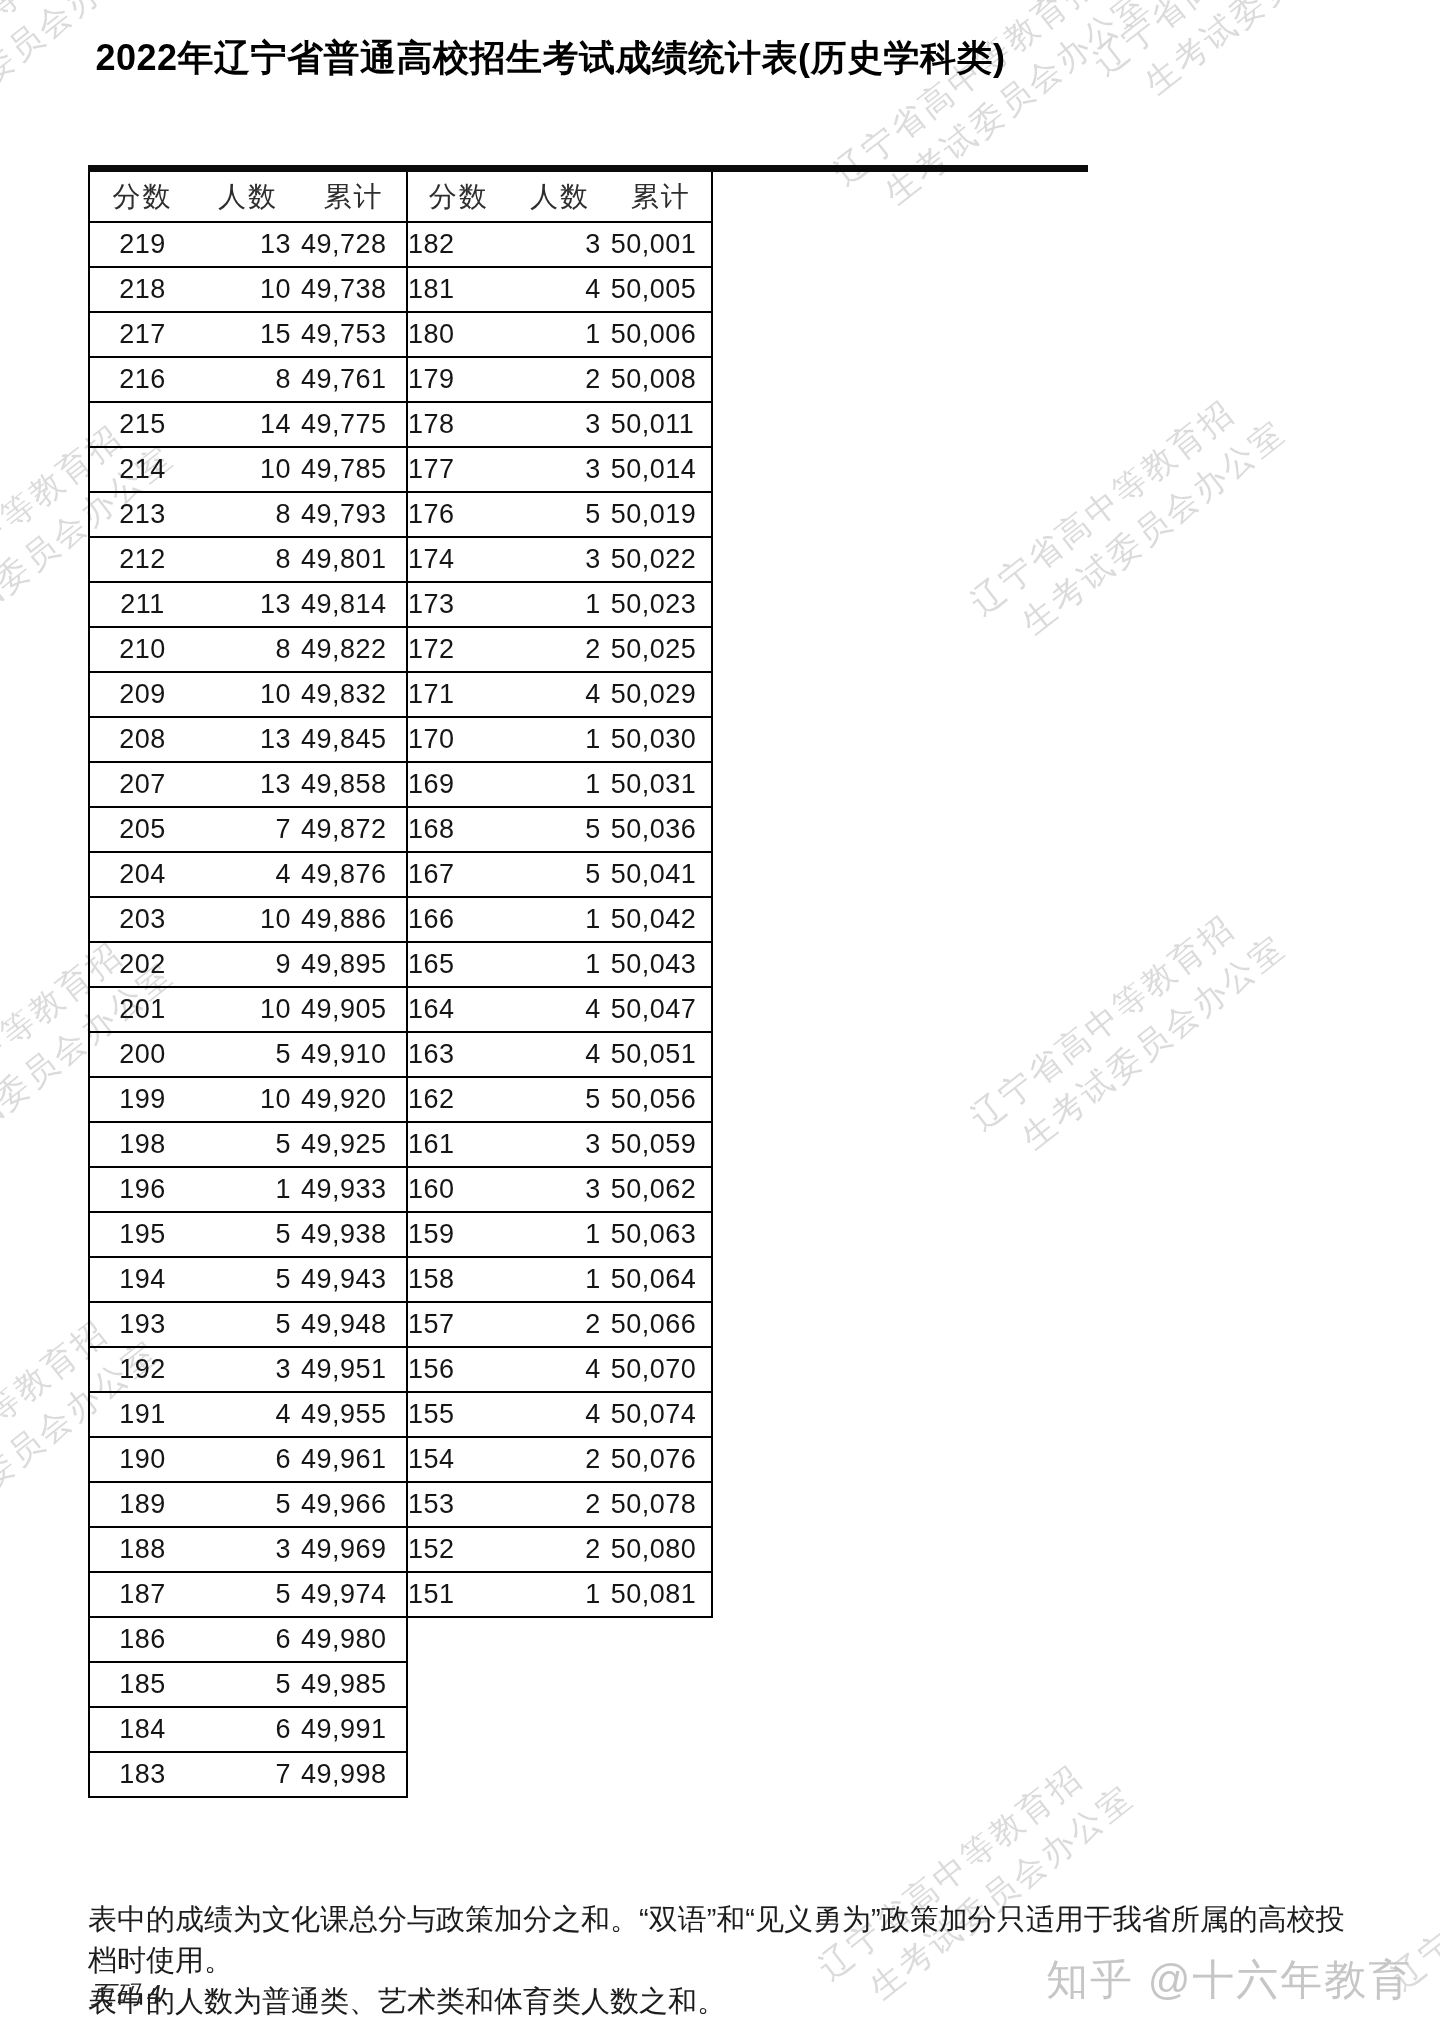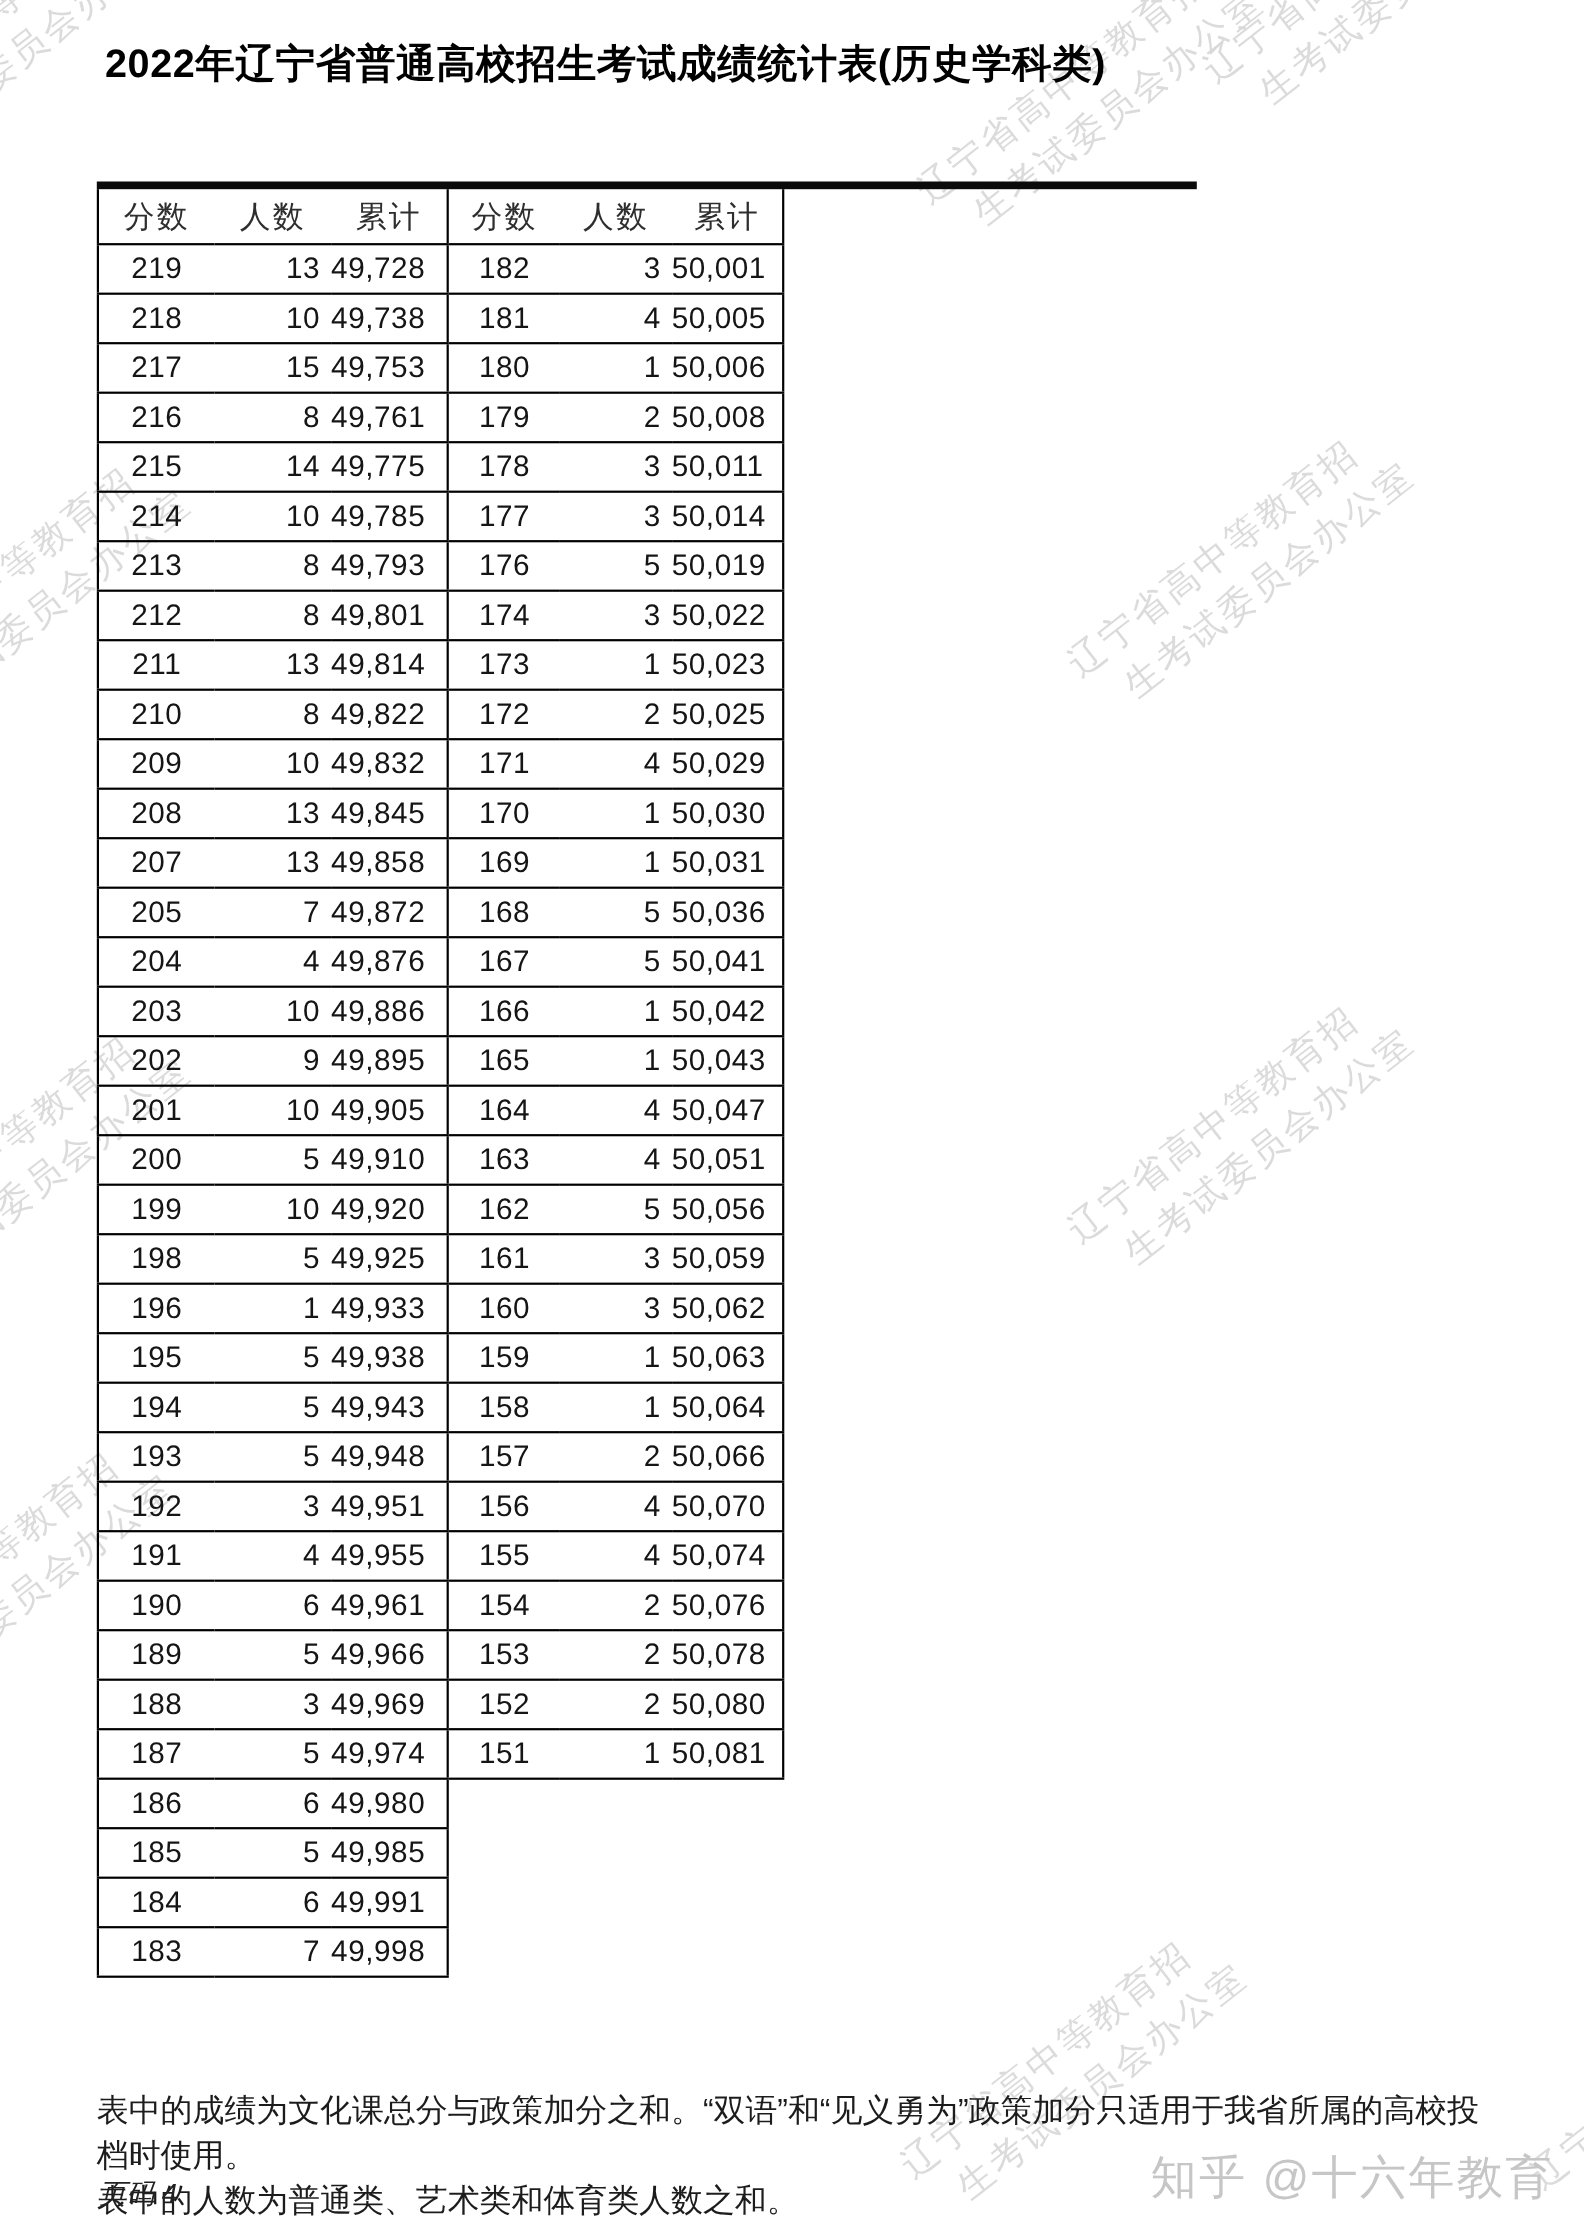--- a/index.html
+++ b/index.html
@@ -31,21 +31,21 @@
   tr { border-bottom:2px solid #000; }
   th, td { padding:0; box-sizing:border-box; overflow:hidden; }
   td { height:45px; font-size:27px; color:#151515; letter-spacing:0.5px; }
   thead th {
     height:50px; font-size:28px; font-weight:normal; color:#2e2e2e;
     text-align:center; font-family:"Liberation Serif", serif; letter-spacing:2px;margin-left:11px;
   }
   .left-t  .c-score { width:97px;  text-align:center; }
   .left-t  .c-count { width:85px;  text-align:right; padding-right:10px; }
   .left-t  .c-cum   { width:134px; text-align:right; padding-right:30px; }
-  .right-t .c-score { width:106px; text-align:center; }
+  .right-t .c-score { width:106px; }
   .right-t .c-count { width:70px;  text-align:right; padding-right:10px; }
   .right-t .c-cum   { width:127px; padding-right:22px; }
 
   .notes { position:absolute; z-index:2; left:88px; top:1899px; width:1260px;
            font-size:29px; color:#1c1c1c; line-height:41px; }
   .notes p { margin:0; }
 
   .pagenum { position:absolute; z-index:2; left:90px; top:1978px;
              font-family:Liberation Sans, sans-serif; font-style:italic;
              font-size:25px; color:#222; }

